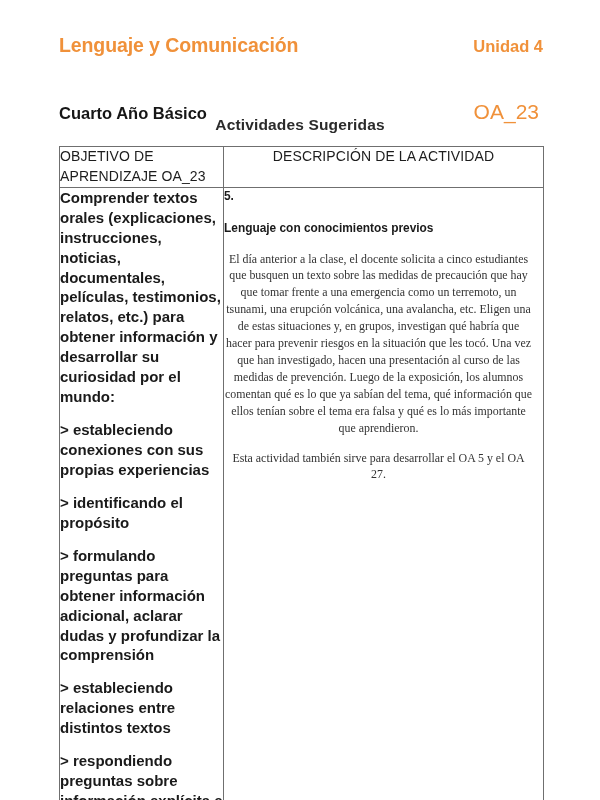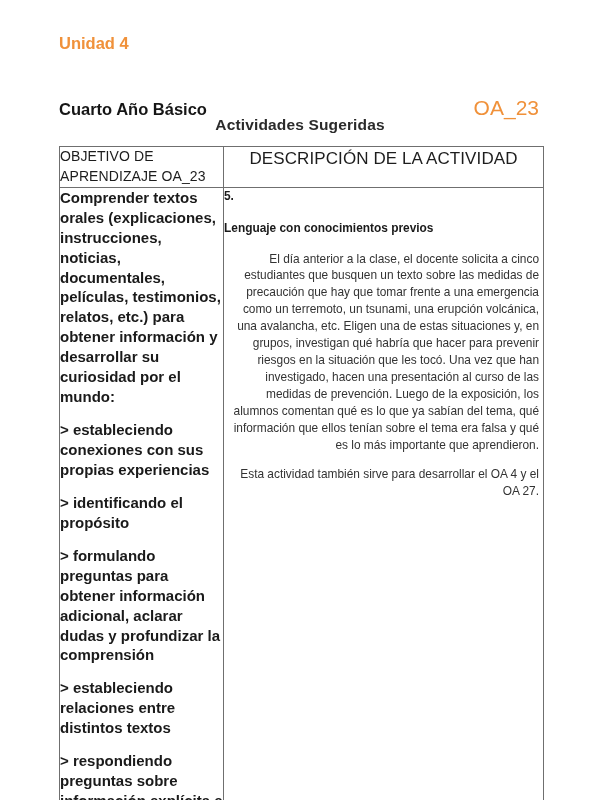--- a/index.html
+++ b/index.html
@@ -105,21 +105,21 @@
     padding: 5px 6px 6px 6px;
     font-size: 14px;
     font-weight: normal;
     color: #1d1d1d;
     text-align: left;
     line-height: 1.42;
     letter-spacing: 0.1px;
   }
   .th-right {
     padding: 5px 6px 6px 6px;
-    font-size: 17px;
+    font-size: 14px;
     font-weight: normal;
     color: #1d1d1d;
     text-align: center;
     line-height: 1.42;
     letter-spacing: 0.1px;
   }
 
   .cell-left {
     height: 520px;
     padding: 9px 8px 10px 7px;
@@ -145,32 +145,34 @@
     color: #1a1a1a;
     font-size: 11.9px;
   }
   .cell-right .sub {
     margin: 0 0 14px 0;
     font-weight: bold;
     color: #1a1a1a;
     font-size: 11.9px;
   }
   .cell-right p.body {
-    margin: 0 4px 13px 0;
-    text-align: right;
+    margin: 0 10px 13px 0;
+    text-align: center;
+    font-family: Liberation Serif, serif;
   }
   .cell-right p.body:last-child { margin-bottom: 0; }
 </style>
 </head>
 <body>
 
 <div class="page">
 
   <div class="doc-header">
     <div class="hdr-row">
+      <span class="hdr-subject">Lenguaje y Comunicación</span>
       <span class="hdr-unit">Unidad 4</span>
     </div>
     <div class="hdr-row second">
       <span class="hdr-grade">Cuarto Año Básico</span>
       <span class="hdr-oa">OA_23</span>
     </div>
   </div>
 
   <div class="section-title">Actividades Sugeridas</div>
 
@@ -193,19 +195,19 @@
           <p>&gt; identificando el propósito</p>
           <p>&gt; formulando preguntas para obtener información adicional, aclarar dudas y profundizar la comprensión</p>
           <p>&gt; estableciendo relaciones entre distintos textos</p>
           <p>&gt; respondiendo preguntas sobre información explícita e implícita</p>
           <p>&gt; formulando una opinión sobre lo escuchado</p>
         </td>
         <td class="cell-right">
           <p class="num">5.</p>
           <p class="sub">Lenguaje con conocimientos previos</p>
           <p class="body">El día anterior a la clase, el docente solicita a cinco estudiantes que busquen un texto sobre las medidas de precaución que hay que tomar frente a una emergencia como un terremoto, un tsunami, una erupción volcánica, una avalancha, etc. Eligen una de estas situaciones y, en grupos, investigan qué habría que hacer para prevenir riesgos en la situación que les tocó. Una vez que han investigado, hacen una presentación al curso de las medidas de prevención. Luego de la exposición, los alumnos comentan qué es lo que ya sabían del tema, qué información que ellos tenían sobre el tema era falsa y qué es lo más importante que aprendieron.</p>
-          <p class="body">Esta actividad también sirve para desarrollar el OA 4 y el OA 27.</p>
+          <p class="body">Esta actividad también sirve para desarrollar el OA 5 y el OA 27.</p>
         </td>
       </tr>
     </tbody>
   </table>
 
 </div>
 
 </body></html>

